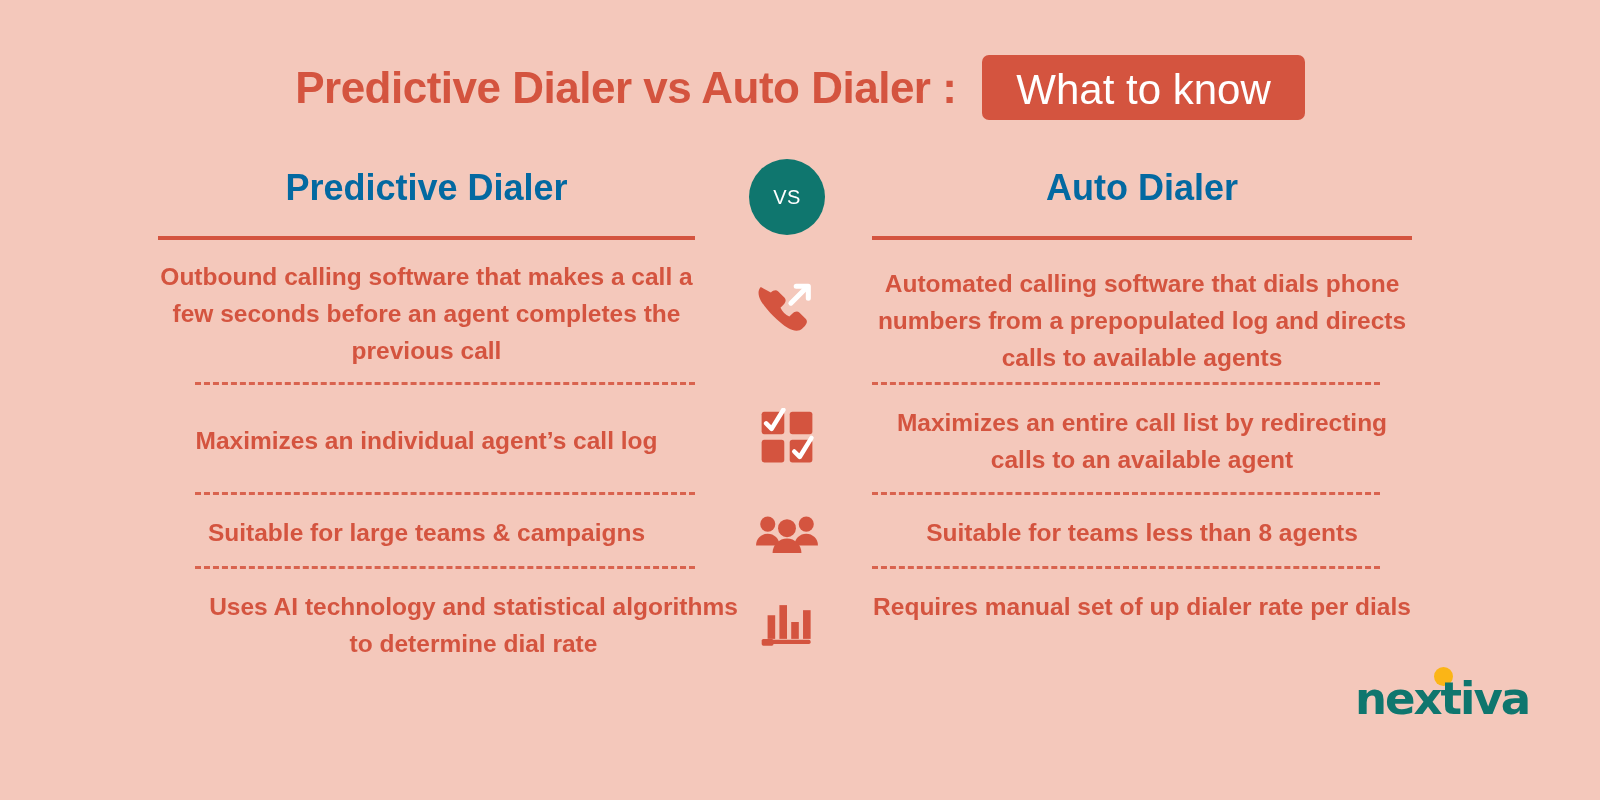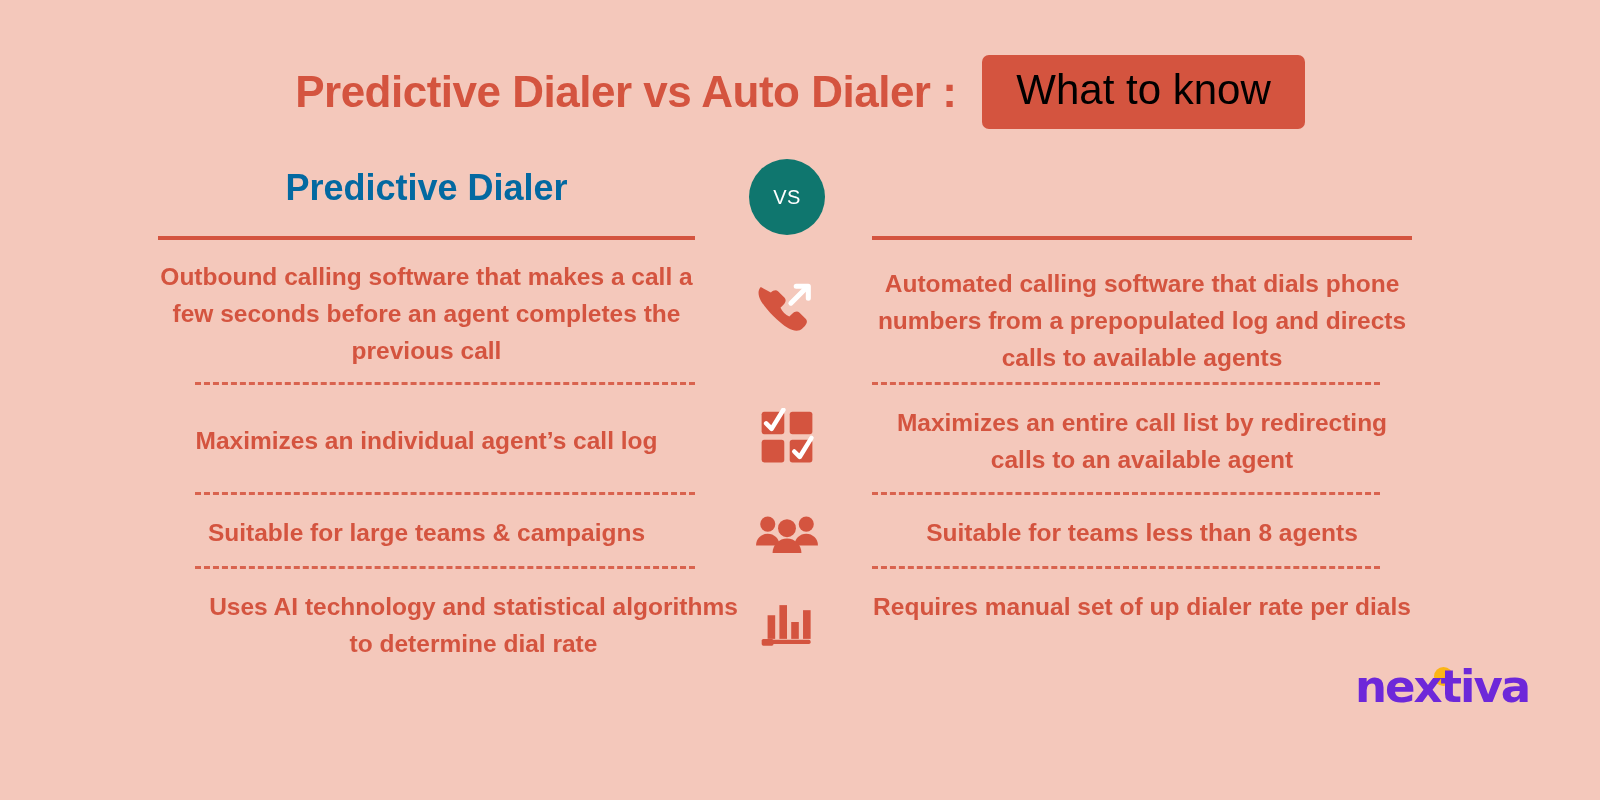--- a/index.html
+++ b/index.html
@@ -20,26 +20,26 @@
     font-family:"Liberation Sans", sans-serif;
     font-weight:bold;
     font-size:44px;
     letter-spacing:-0.5px;
     color:#D4543F;
     white-space:nowrap;
     line-height:1;
   }
   .title-badge {
     background:#D4543F;
-    color:#000000;
+    color:#ffffff;
     font-family:"Liberation Sans", sans-serif;
     font-weight:normal;
     font-size:42px;
     letter-spacing:0px;
-    padding:14px 34px 18px 34px;
+    padding:14px 34px 9px 34px;
     border-radius:7px;
     white-space:nowrap;
     line-height:1;
   }
 
   
   .col-head {
     position:absolute; top:168px;
     text-align:center;
     font-family:"Liberation Sans", sans-serif;
@@ -92,26 +92,26 @@
   }
   .dash.left  { left:195px; width:500px; }
   .dash.right { left:872px; width:508px; }
 
   
   .logo {
     position:absolute; left:1355px; top:665px;
     width:145px; height:60px;
   }
   .logo-text {
-    position:absolute; left:0; bottom:16px;
+    position:absolute; left:0; bottom:4px;
     font-family:"DejaVu Sans", sans-serif;
     font-weight:bold;
     font-size:45px;
     letter-spacing:-2.0px;
-    color:#6d28d9;
+    color:#0f766e;
     line-height:1;
   }
   .logo-dot {
     position:absolute; left:79px; top:2px;
     width:19px; height:19px; border-radius:50%;
     background:#FBB516;
   }
 </style>
 </head>
 <body>
@@ -119,20 +119,21 @@
 <div id="canvas">
 
   <div class="title-row">
     <div class="title-main">Predictive Dialer vs Auto Dialer :</div>
     <div class="title-badge">What to know</div>
   </div>
 
   <div class="col-head left">Predictive Dialer</div>
   <div class="head-rule left"></div>
 
+  <div class="col-head right">Auto Dialer</div>
   <div class="head-rule right"></div>
 
   <div class="vs-badge">VS</div>
 
   <div class="row">
     <div class="cell left" style="top:258px;">Outbound calling software that makes a call a few seconds before an agent completes the previous call</div>
     <div class="icon-slot" style="top:272px; height:74px;">
       <svg width="62" height="62" viewBox="0 0 64 64" aria-hidden="true">
         <path d="M14.5 14.0 c2.6-2.6 6.0-3.4 8.0-1.4 l7.4 7.4 c2.0 2.0 1.3 5.3-1.3 7.9 l-3.3 3.3 c2.0 4.3 5.6 7.9 9.9 9.9 l3.3-3.3 c2.6-2.6 5.9-3.3 7.9-1.3 l7.4 7.4 c2.0 2.0 1.2 5.4-1.4 8.0 l-2.6 2.6 c-3.6 3.6-9.6 3.2-15.6-0.2 -6.0-3.4-12.2-9.0-17.0-13.8 -4.8-4.8-10.4-11.0-13.8-17.0 -3.4-6.0-3.8-12.0-0.2-15.6 z" fill="#D4543F" transform="translate(2,2) scale(0.92)"></path>
         <path d="M36 26 L53 9" stroke="#FFFFFF" stroke-width="5.2" stroke-linecap="round" fill="none"></path>

